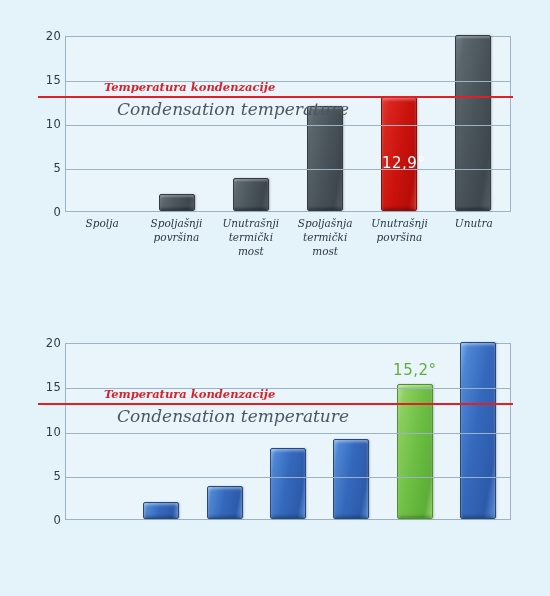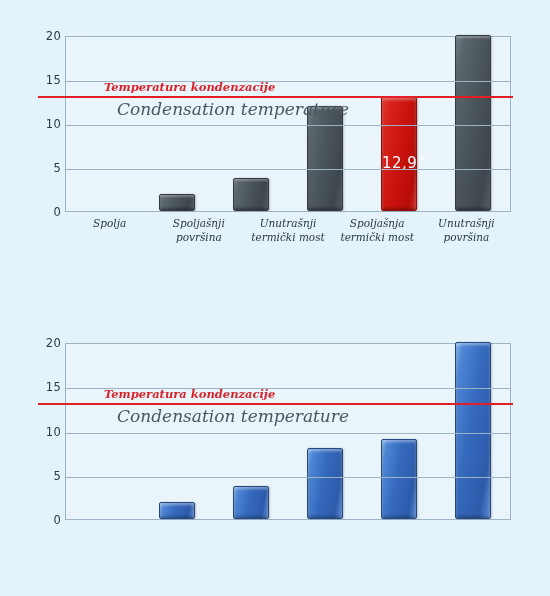--- a/index.html
+++ b/index.html
@@ -216,20 +216,24 @@
           <div>termički most</div>
         </div>
         <div class="xlabel">
           <div>Spoljašnja</div>
           <div>termički most</div>
         </div>
         <div class="xlabel">
           <div>Unutrašnji</div>
           <div>površina</div>
         </div>
+        <div class="xlabel">
+          <div>Unutra</div>
+          <div>&nbsp;</div>
+        </div>
       </div>
   </div>
 
   <div class="chart" id="chart-bottom">
 
     <div class="ytick-col" id="yticks-bottom">
         <div class="ytick" style="top: 177px;">0</div>
         <div class="ytick" style="top: 132.75px;">5</div>
         <div class="ytick" style="top: 88.5px;">10</div>
         <div class="ytick" style="top: 44.25px;">15</div>
@@ -247,20 +251,25 @@
           <div class="slot">
             <div class="bar blue" style="height: 32.745px;"></div>
           </div>
           <div class="slot">
             <div class="bar blue" style="height: 70.8px;"></div>
           </div>
           <div class="slot">
             <div class="bar blue" style="height: 79.65px;"></div>
           </div>
           <div class="slot">
+            <div class="bar green" style="height: 134.52px;">
+              <div class="bar-value-above" style="color: rgb(95, 176, 58);">15,2°</div>
+            </div>
+          </div>
+          <div class="slot">
             <div class="bar blue" style="height: 177px;"></div>
           </div>
         </div>
     <div class="gridline" style="top: 132.75px;"></div>
         <div class="gridline" style="top: 88.5px;"></div>
         <div class="gridline" style="top: 44.25px;"></div>
       </div>
 
     <div class="cond-line" id="condline-bottom" style="top: 103.18px; background: rgb(224, 32, 38);"></div>
     <div class="cond-label sr" id="condsr-bottom" style="top: 87.18px; left: 104px; color: rgb(216, 35, 42);">Temperatura kondenzacije</div>

